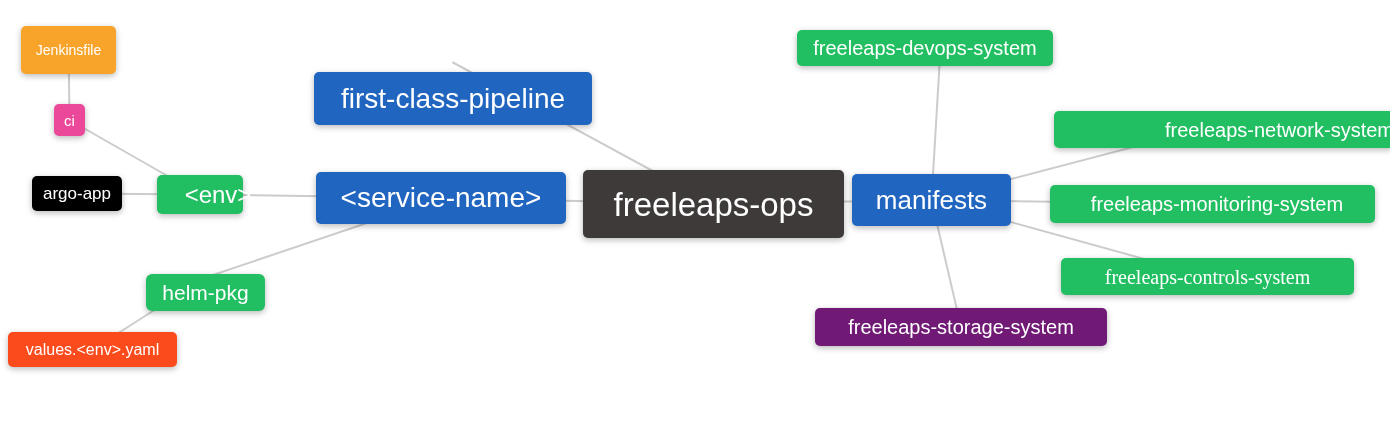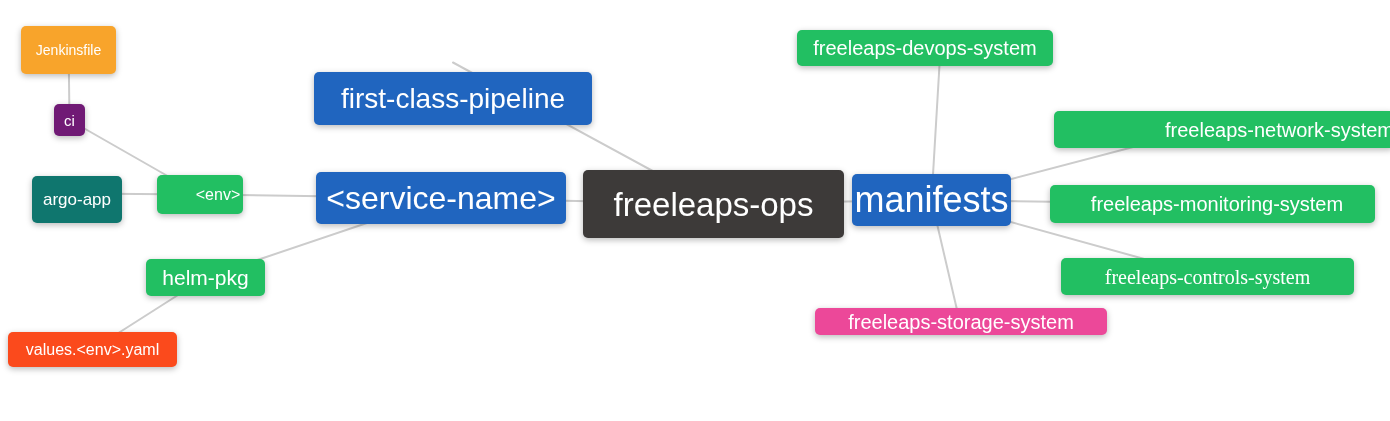--- a/index.html
+++ b/index.html
@@ -54,55 +54,55 @@
       <line x1="713.5" y1="204" x2="931.5" y2="200" stroke="#cccccc" stroke-width="2" stroke-linecap="round"></line>
       <line x1="931.5" y1="200" x2="940.5" y2="48" stroke="#cccccc" stroke-width="2" stroke-linecap="round"></line>
       <line x1="931.5" y1="200" x2="1200" y2="129.5" stroke="#cccccc" stroke-width="2" stroke-linecap="round"></line>
       <line x1="931.5" y1="200" x2="1212.5" y2="204" stroke="#cccccc" stroke-width="2" stroke-linecap="round"></line>
       <line x1="931.5" y1="200" x2="1207.5" y2="276.5" stroke="#cccccc" stroke-width="2" stroke-linecap="round"></line>
       <line x1="931.5" y1="200" x2="961" y2="327" stroke="#cccccc" stroke-width="2" stroke-linecap="round"></line>
     </svg>
     <div class="node" style="left: 21px; top: 26px; width: 95px; height: 48px; background: rgb(248, 164, 43);">
       <span style="font-size: 14px;">Jenkinsfile</span>
     </div>
-    <div class="node" style="left: 54px; top: 104px; width: 31px; height: 32px; background: #701a75;">
+    <div class="node" style="left: 54px; top: 104px; width: 31px; height: 32px; background: #ec4899;">
       <span style="font-size: 15px;">ci</span>
     </div>
-    <div class="node" style="left: 32px; top: 176px; width: 90px; height: 47px; background: #0f766e;">
+    <div class="node" style="left: 32px; top: 176px; width: 90px; height: 35px; background: #000000;">
       <span style="font-size: 17px;">argo-app</span>
     </div>
     <div class="node" style="left: 157px; top: 175px; width: 86px; height: 39px; background: rgb(34, 191, 98);">
-      <span style="font-size: 16px; margin-left: 36px;">&lt;env&gt;</span>
+      <span style="font-size: 24px; margin-left: 36px;">&lt;env&gt;</span>
     </div>
-    <div class="node" style="left: 146px; top: 259px; width: 119px; height: 37px; background: rgb(34, 191, 98);">
+    <div class="node" style="left: 146px; top: 274px; width: 119px; height: 37px; background: rgb(34, 191, 98); border-radius: 6px;">
       <span style="font-size: 21px;">helm-pkg</span>
     </div>
     <div class="node" style="left: 8px; top: 332px; width: 169px; height: 35px; background: rgb(251, 74, 28);">
       <span style="font-size: 16px;">values.&lt;env&gt;.yaml</span>
     </div>
     <div class="node" style="left: 314px; top: 36px; width: 278px; height: 53px; background: rgb(32, 101, 191); margin-top: 36px;">
       <span style="font-size: 28px;">first-class-pipeline</span>
     </div>
     <div class="node" style="left: 316px; top: 172px; width: 250px; height: 52px; background: rgb(32, 101, 191);">
-      <span style="font-size: 32px;">&lt;service-name&gt;</span>
+      <span style="font-size: 28px;">&lt;service-name&gt;</span>
     </div>
     <div class="node" style="left: 583px; top: 170px; width: 261px; height: 68px; background: rgb(61, 58, 57);">
       <span style="font-size: 33px;">freeleaps-ops</span>
     </div>
     <div class="node" style="left: 852px; top: 174px; width: 159px; height: 52px; background: rgb(32, 101, 191);">
-      <span style="font-size: 36px;">manifests</span>
+      <span style="font-size: 26px;">manifests</span>
     </div>
     <div class="node" style="left: 797px; top: 30px; width: 256px; height: 36px; background: rgb(34, 191, 98);">
       <span style="font-size: 20px;">freeleaps-devops-system</span>
     </div>
     <div class="node" style="left: 1054px; top: 111px; width: 340px; height: 37px; background: rgb(34, 191, 98); justify-content: flex-end;">
       <span style="font-size: 20px;">freeleaps-network-system</span>
     </div>
     <div class="node" style="left: 1050px; top: 185px; width: 325px; height: 38px; background: rgb(34, 191, 98); padding-left: 9px;">
       <span style="font-size: 20px;">freeleaps-monitoring-system</span>
     </div>
     <div class="node" style="left: 1061px; top: 258px; width: 293px; height: 37px; background: rgb(34, 191, 98); font-family: Liberation Serif, serif;">
       <span style="font-size: 20px;">freeleaps-controls-system</span>
     </div>
-    <div class="node" style="left: 815px; top: 308px; width: 292px; height: 27px; background: #ec4899;">
+    <div class="node" style="left: 815px; top: 308px; width: 292px; height: 38px; background: #701a75;">
       <span style="font-size: 20px;">freeleaps-storage-system</span>
     </div>
   </div>
 
 </body></html>

